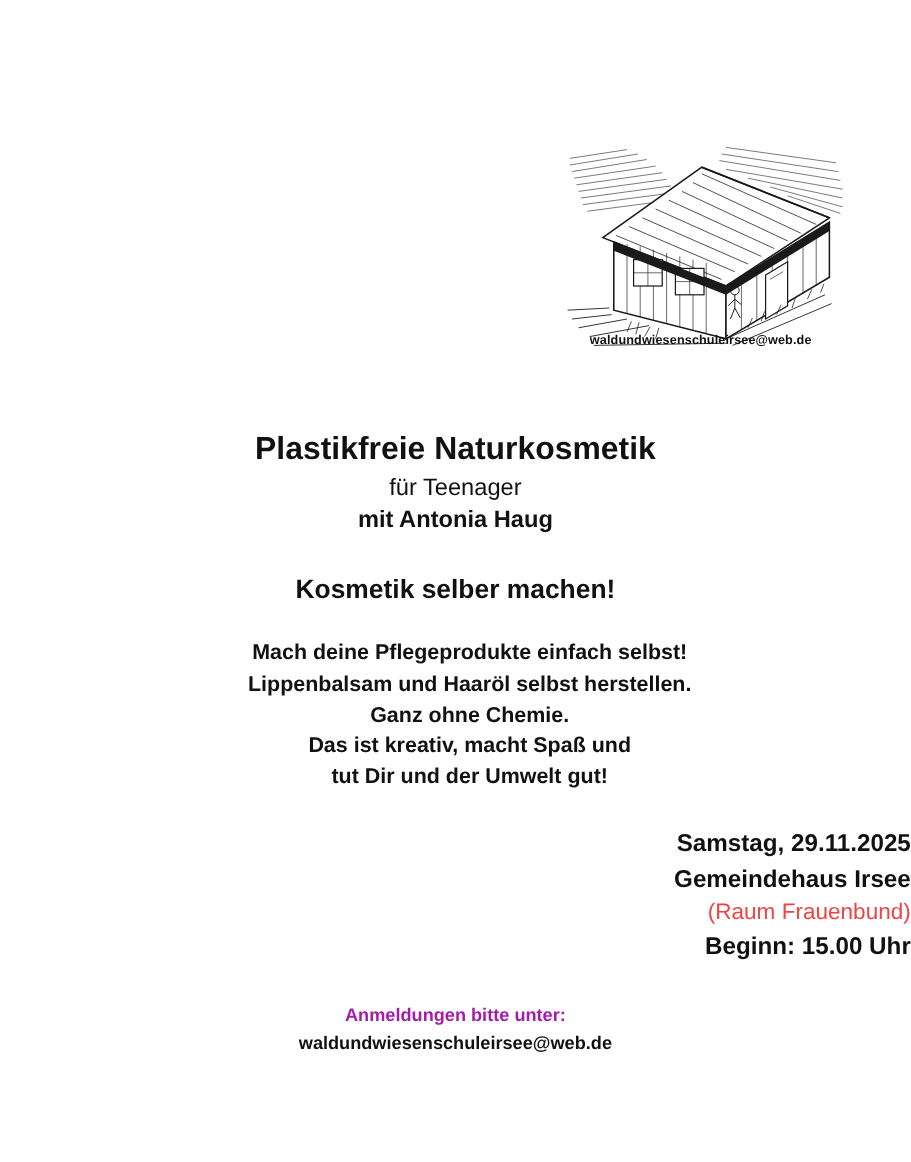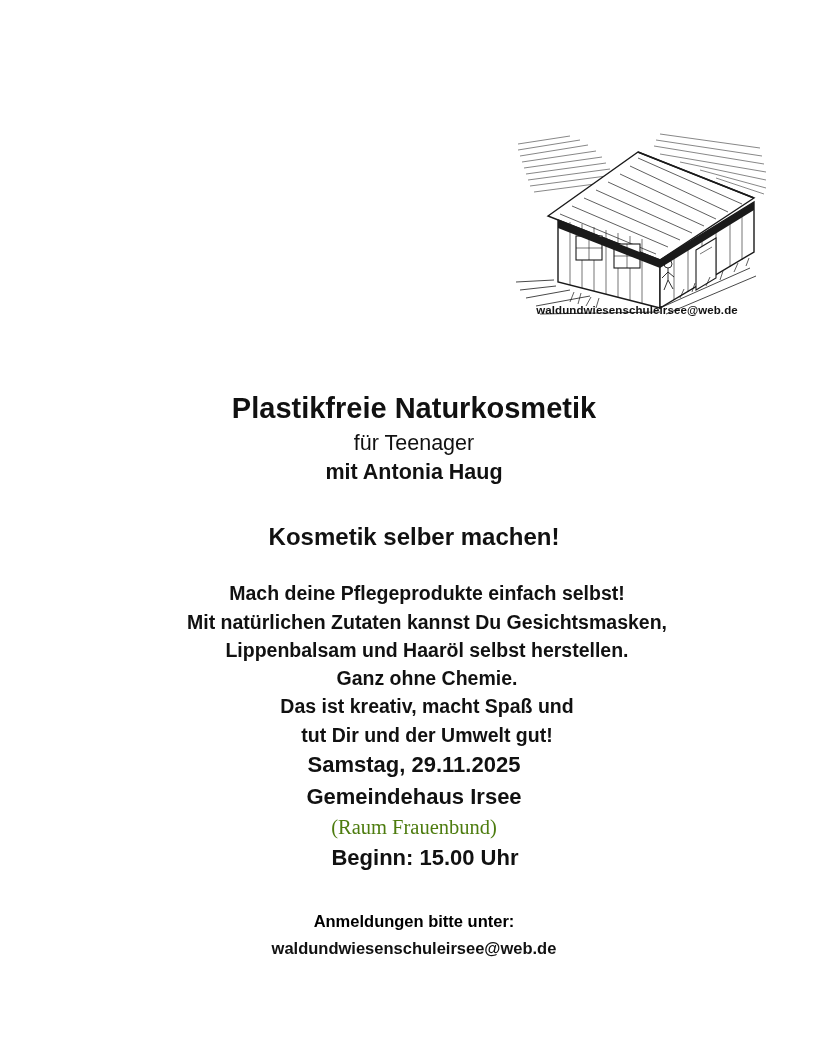--- a/index.html
+++ b/index.html
@@ -129,43 +129,44 @@
   .t-para div {
     white-space: nowrap;
     padding-left: 26px;
   }
 
   .t-when {
     font-size: 22px;
     font-weight: bold;
     line-height: 1.45;
     color: #111111;
+    margin-top: 30px;
+    text-align: right;
   }
 
   .t-room {
     font-size: 20.5px;
     font-weight: normal;
     line-height: 1.45;
-    color: #4d7c0f;
-    font-family: Liberation Serif, serif;
+    color: #ef4444;
   }
 
   .t-begin {
     font-size: 22px;
     font-weight: bold;
     line-height: 1.45;
     color: #111111;
     padding-left: 22px;
   }
 
   .t-reg {
     font-size: 16.5px;
     font-weight: bold;
     line-height: 1.6;
-    color: #000000;
+    color: #a21caf;
     margin-top: 34px;
   }
 
   .t-regmail {
     font-size: 16.5px;
     font-weight: bold;
     color: #111111;
     margin-top: 4px;
   }
 </style>
@@ -286,21 +287,20 @@
     <div class="t-main">Plastikfreie Naturkosmetik</div>
 
     <div class="t-sub1">für Teenager</div>
 
     <div class="t-sub2">mit Antonia Haug</div>
 
     <div class="t-slogan">Kosmetik selber machen!</div>
 
     <div class="t-para">
       <div>Mach deine Pflegeprodukte einfach selbst!</div>
-      <div>Mit natürlichen Zutaten kannst Du Gesichtsmasken,</div>
       <div>Lippenbalsam und Haaröl selbst herstellen.</div>
       <div>Ganz ohne Chemie.</div>
       <div>Das ist kreativ, macht Spaß und</div>
       <div>tut Dir und der Umwelt gut!</div>
     </div>
 
     <div class="t-when">
       <div>Samstag, 29.11.2025</div>
       <div>Gemeindehaus Irsee</div>
       <div class="t-room">(Raum Frauenbund)</div>

